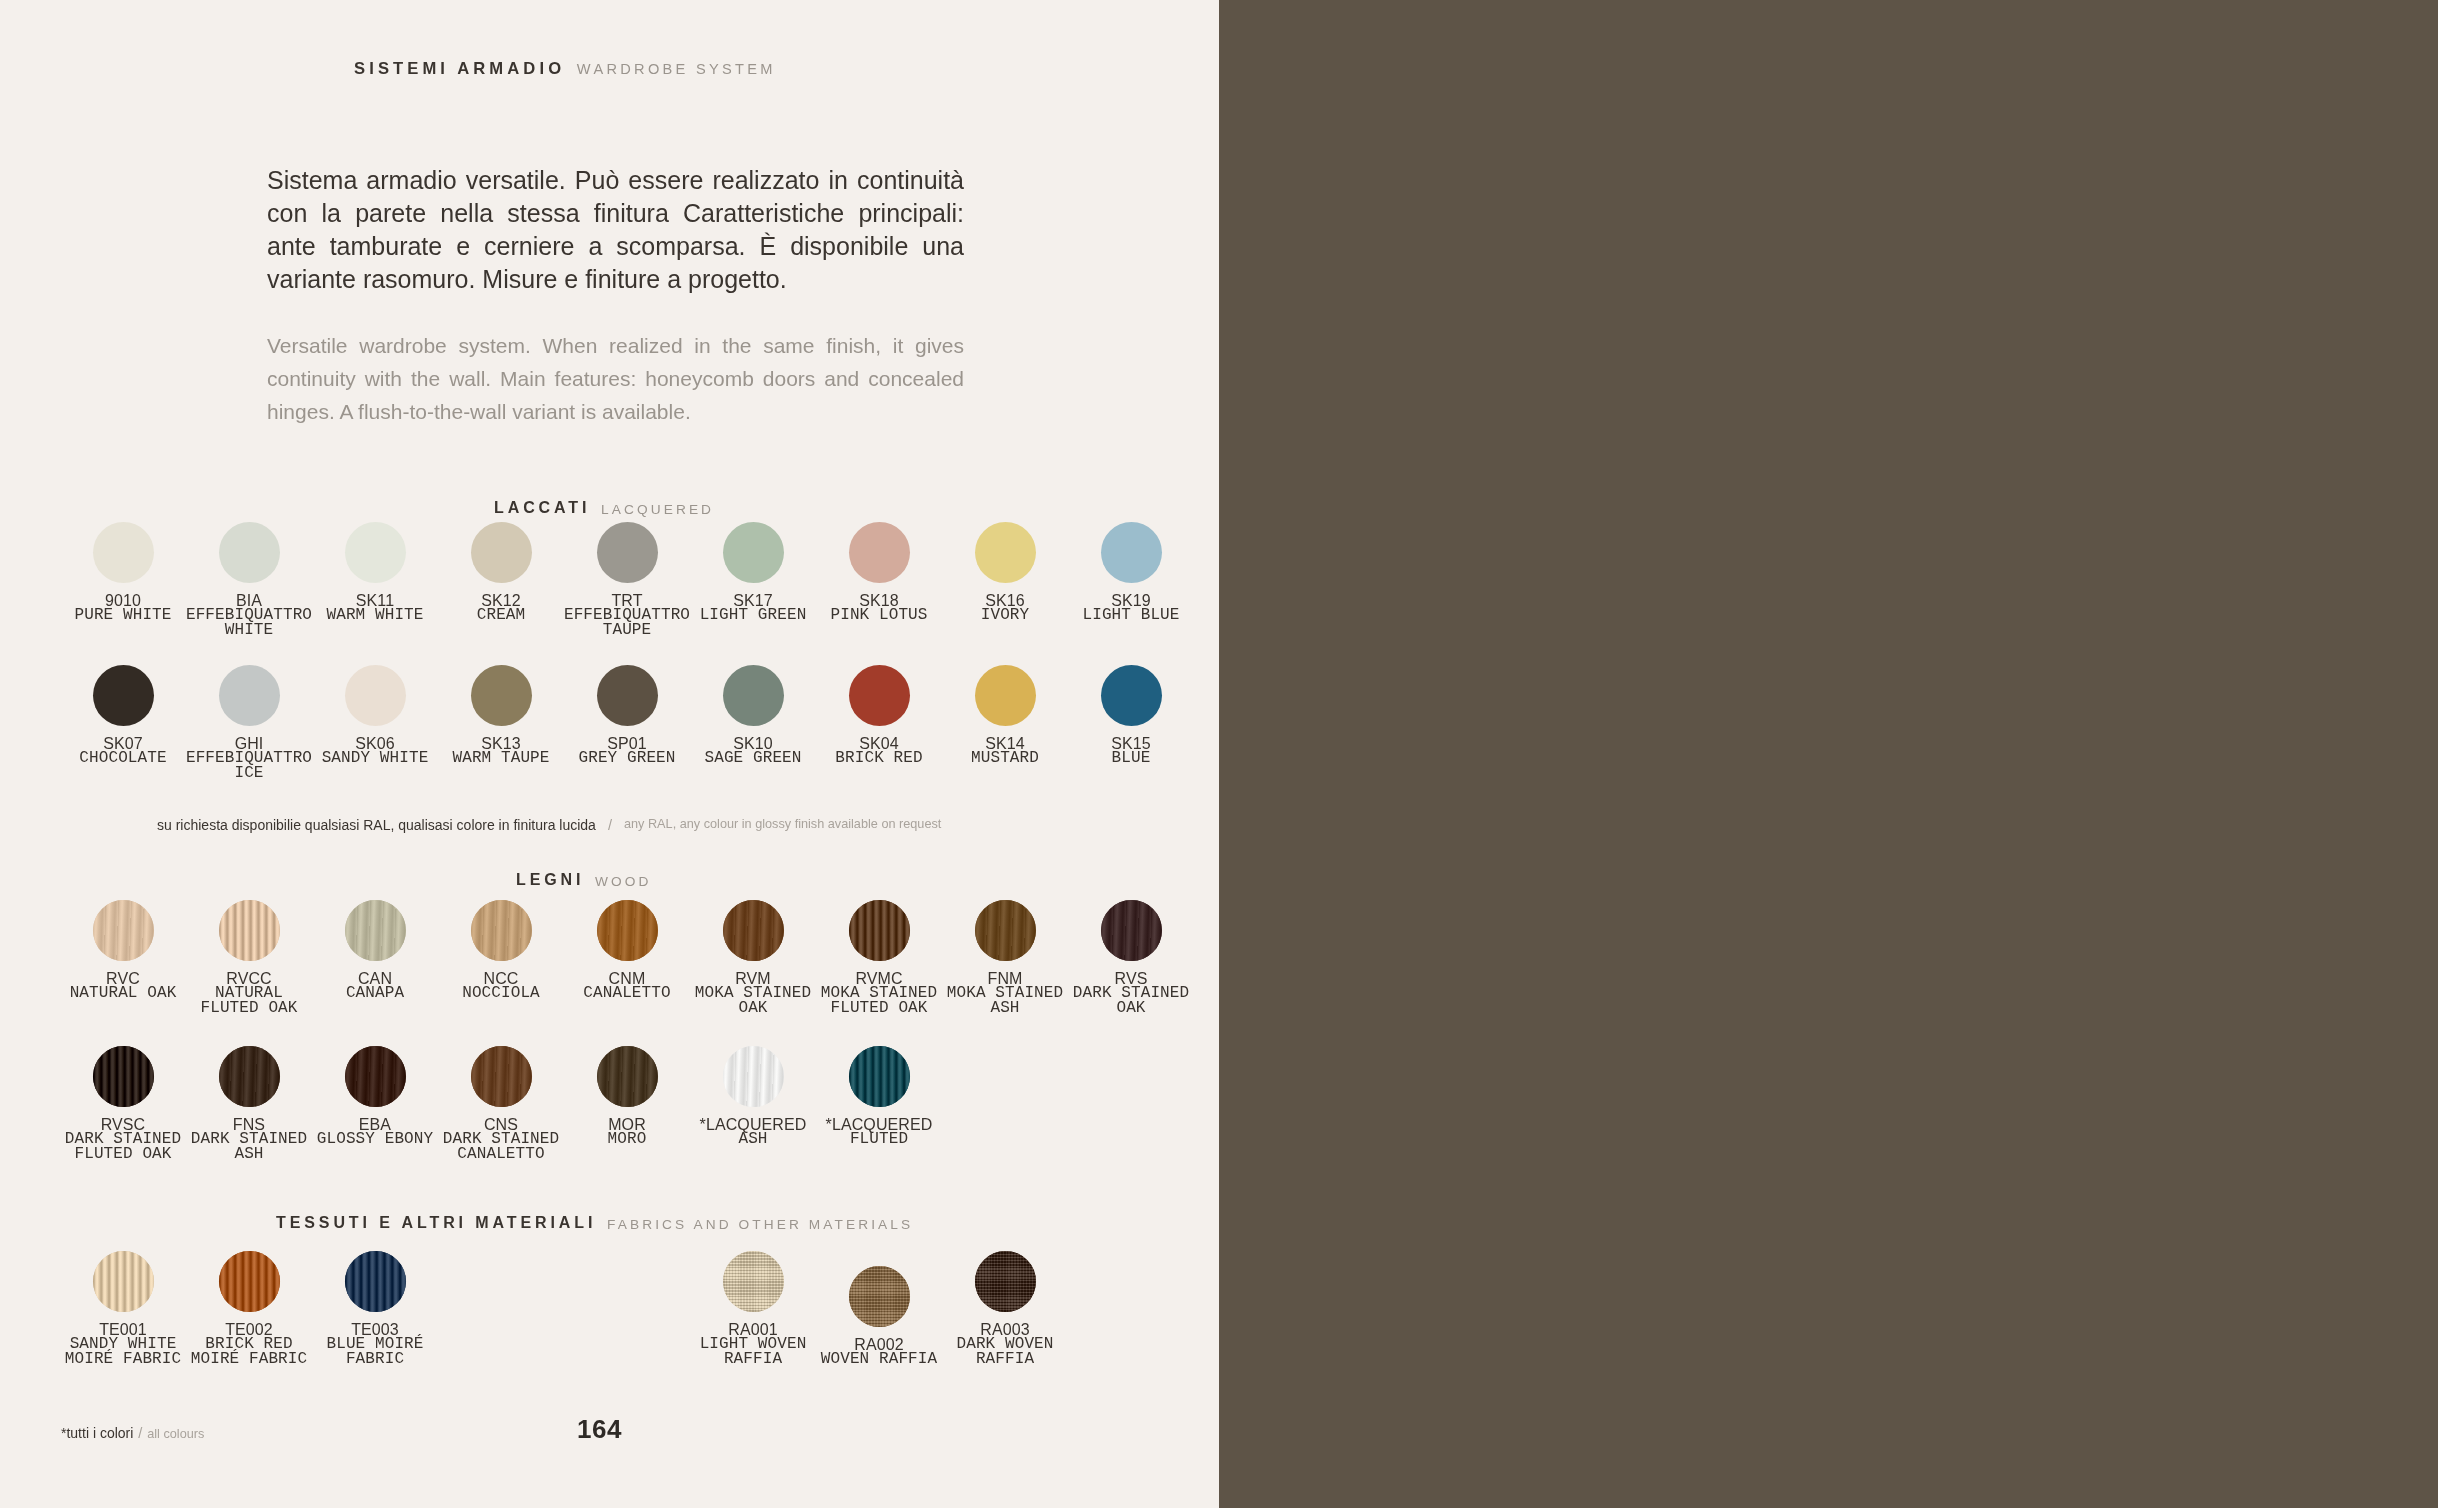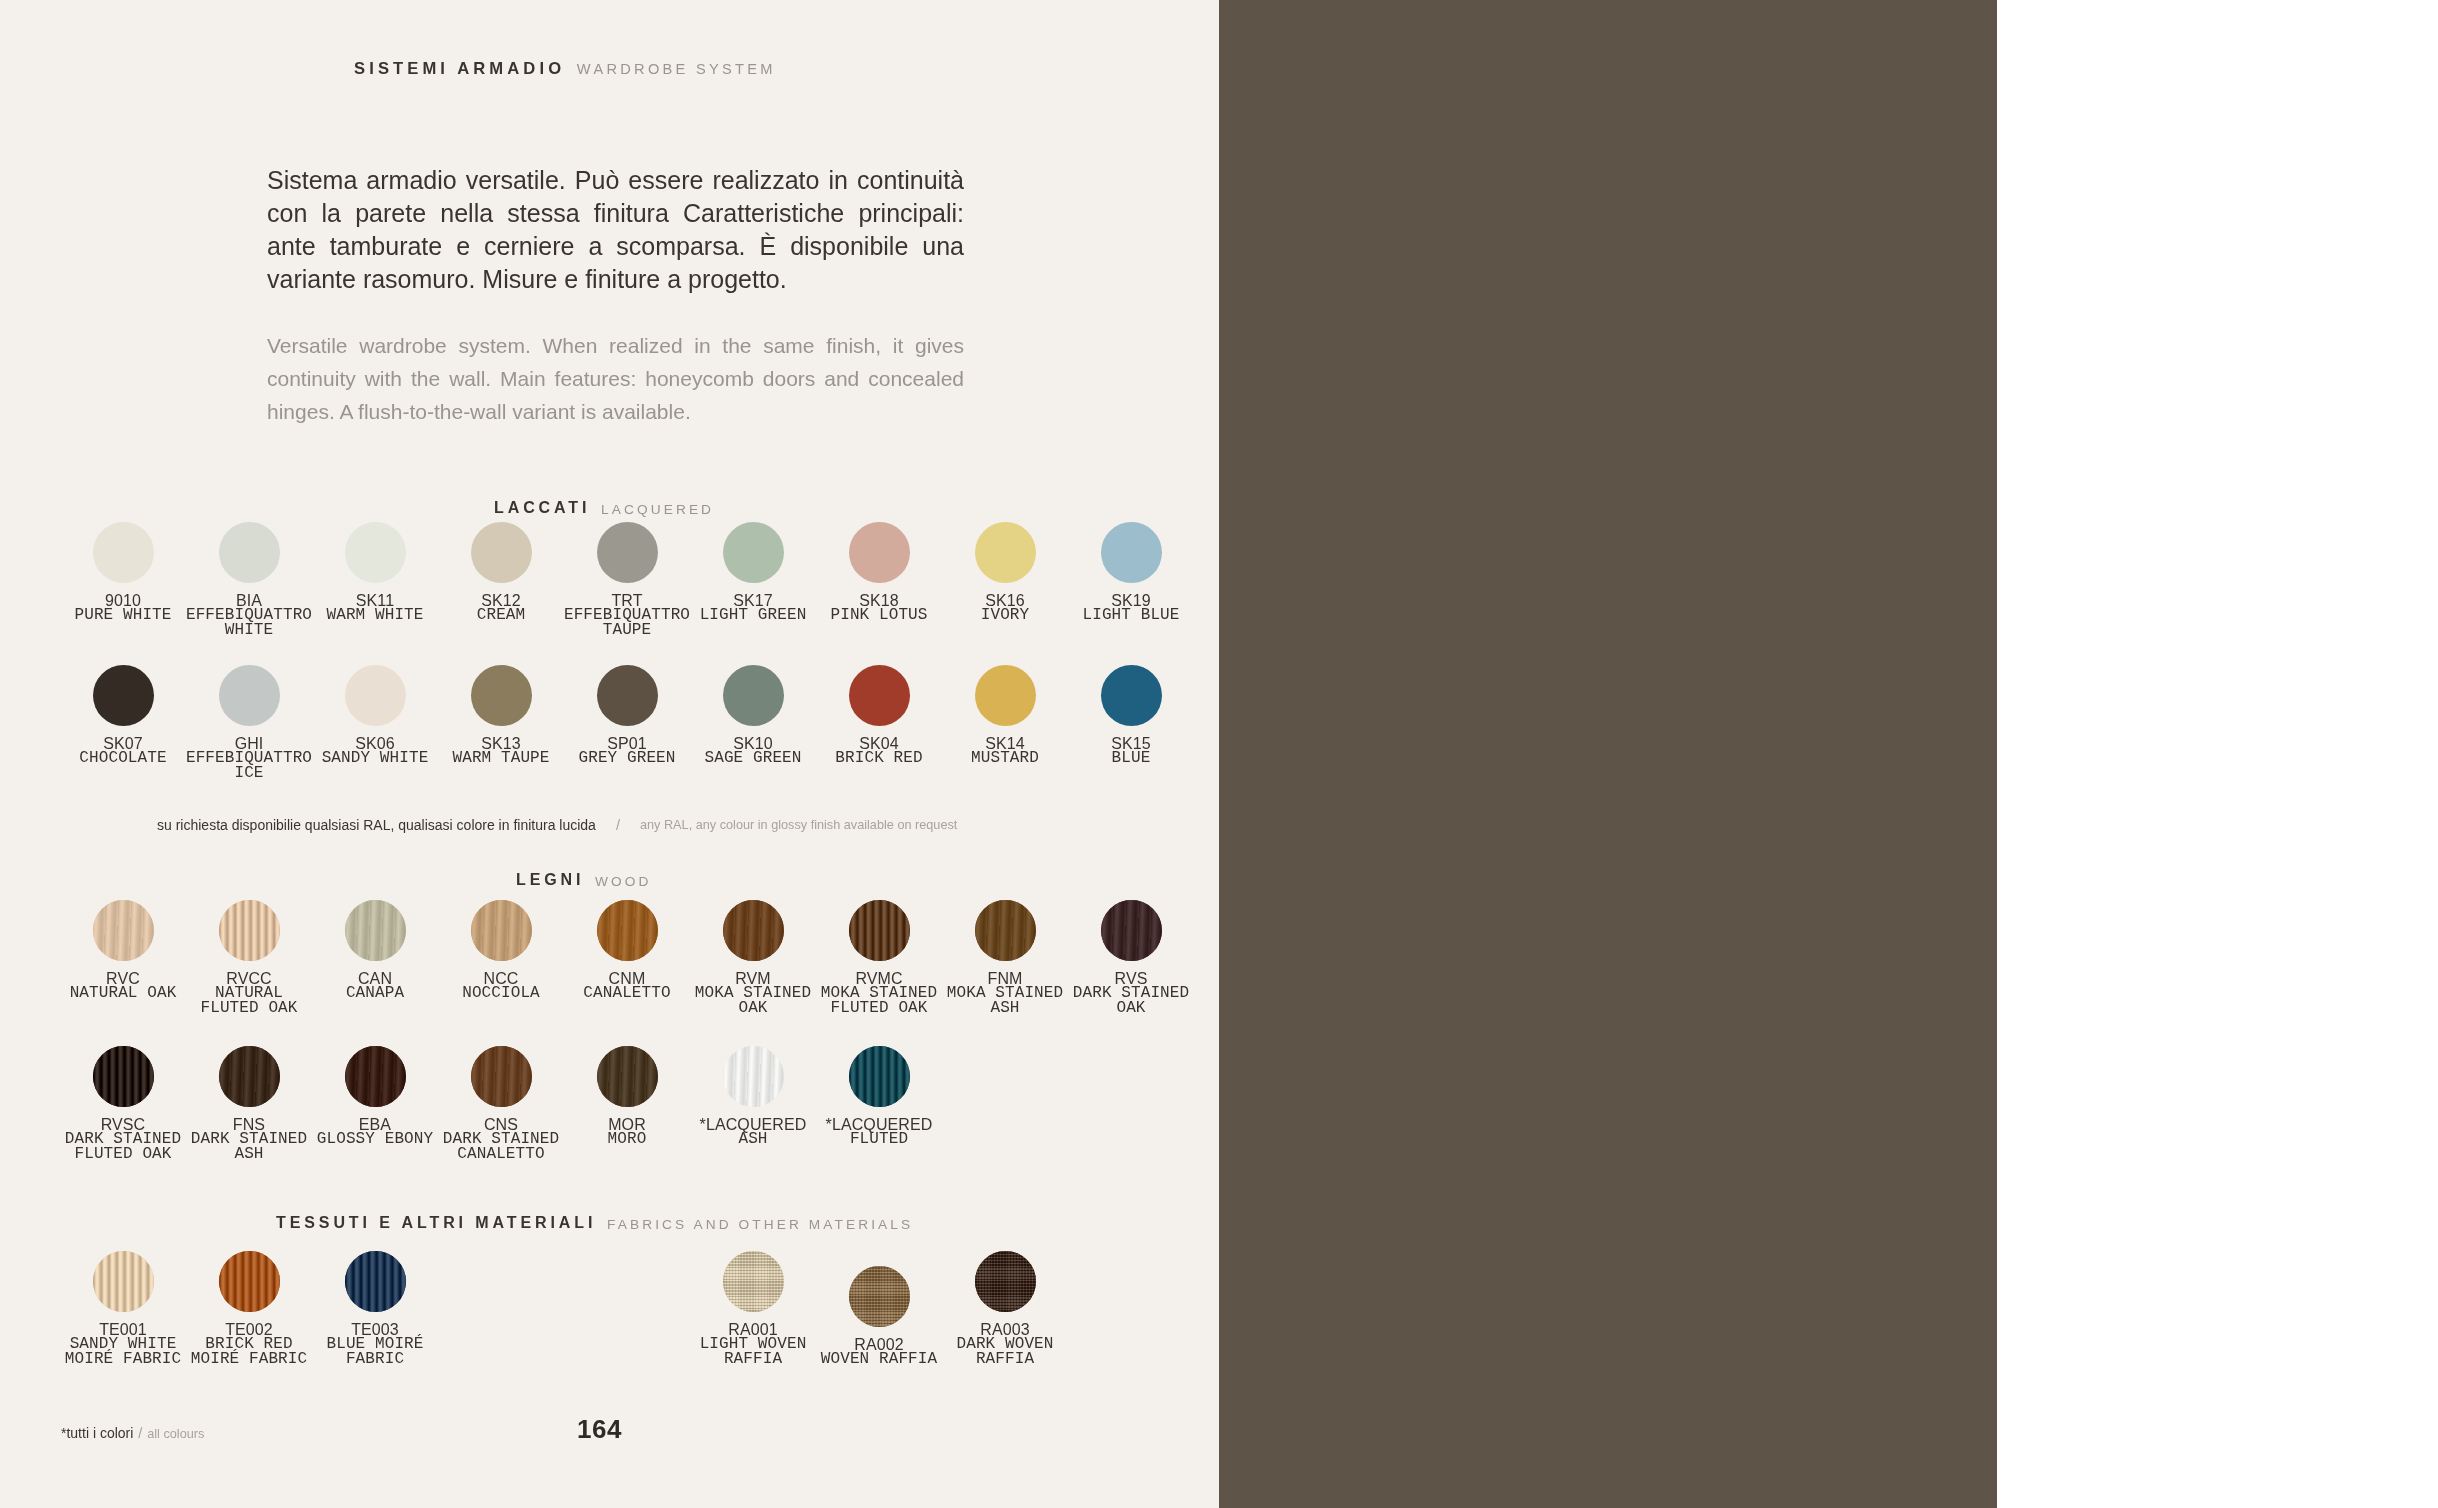--- a/index.html
+++ b/index.html
@@ -5,21 +5,21 @@
   html, body {
     margin: 0;
     padding: 0;
     background: #ffffff;
   }
   body {
     font-family: "Liberation Sans", sans-serif;
   }
   .page {
     position: relative;
-    width: 1997px;
+    width: 2438px;
     height: 1509px;
     background: #F4F0EC;
     overflow: hidden;
   }
   .right-panel {
     position: absolute;
     top: 0;
     left: 1219px;
     width: 1219px;
     height: 1509px;
@@ -134,22 +134,22 @@
     font-weight: 400;
     letter-spacing: 0.1px;
   }
   .swatch-label .code { display: block; }
   .swatch-label .name { display: block; font-family: Liberation Mono, monospace; }
 
   
   .note-line {
     position: absolute;
     display: flex;
-    align-items: center;
-    gap: 20px;
+    align-items: flex-start;
+    gap: 12px;
     white-space: nowrap;
   }
   .note-line .it {
     font-size: 14px;
     color: #3A342F;
     font-weight: 400;
   }
   .note-line .sep {
     font-size: 14.6px;
     color: #A9A39C;

